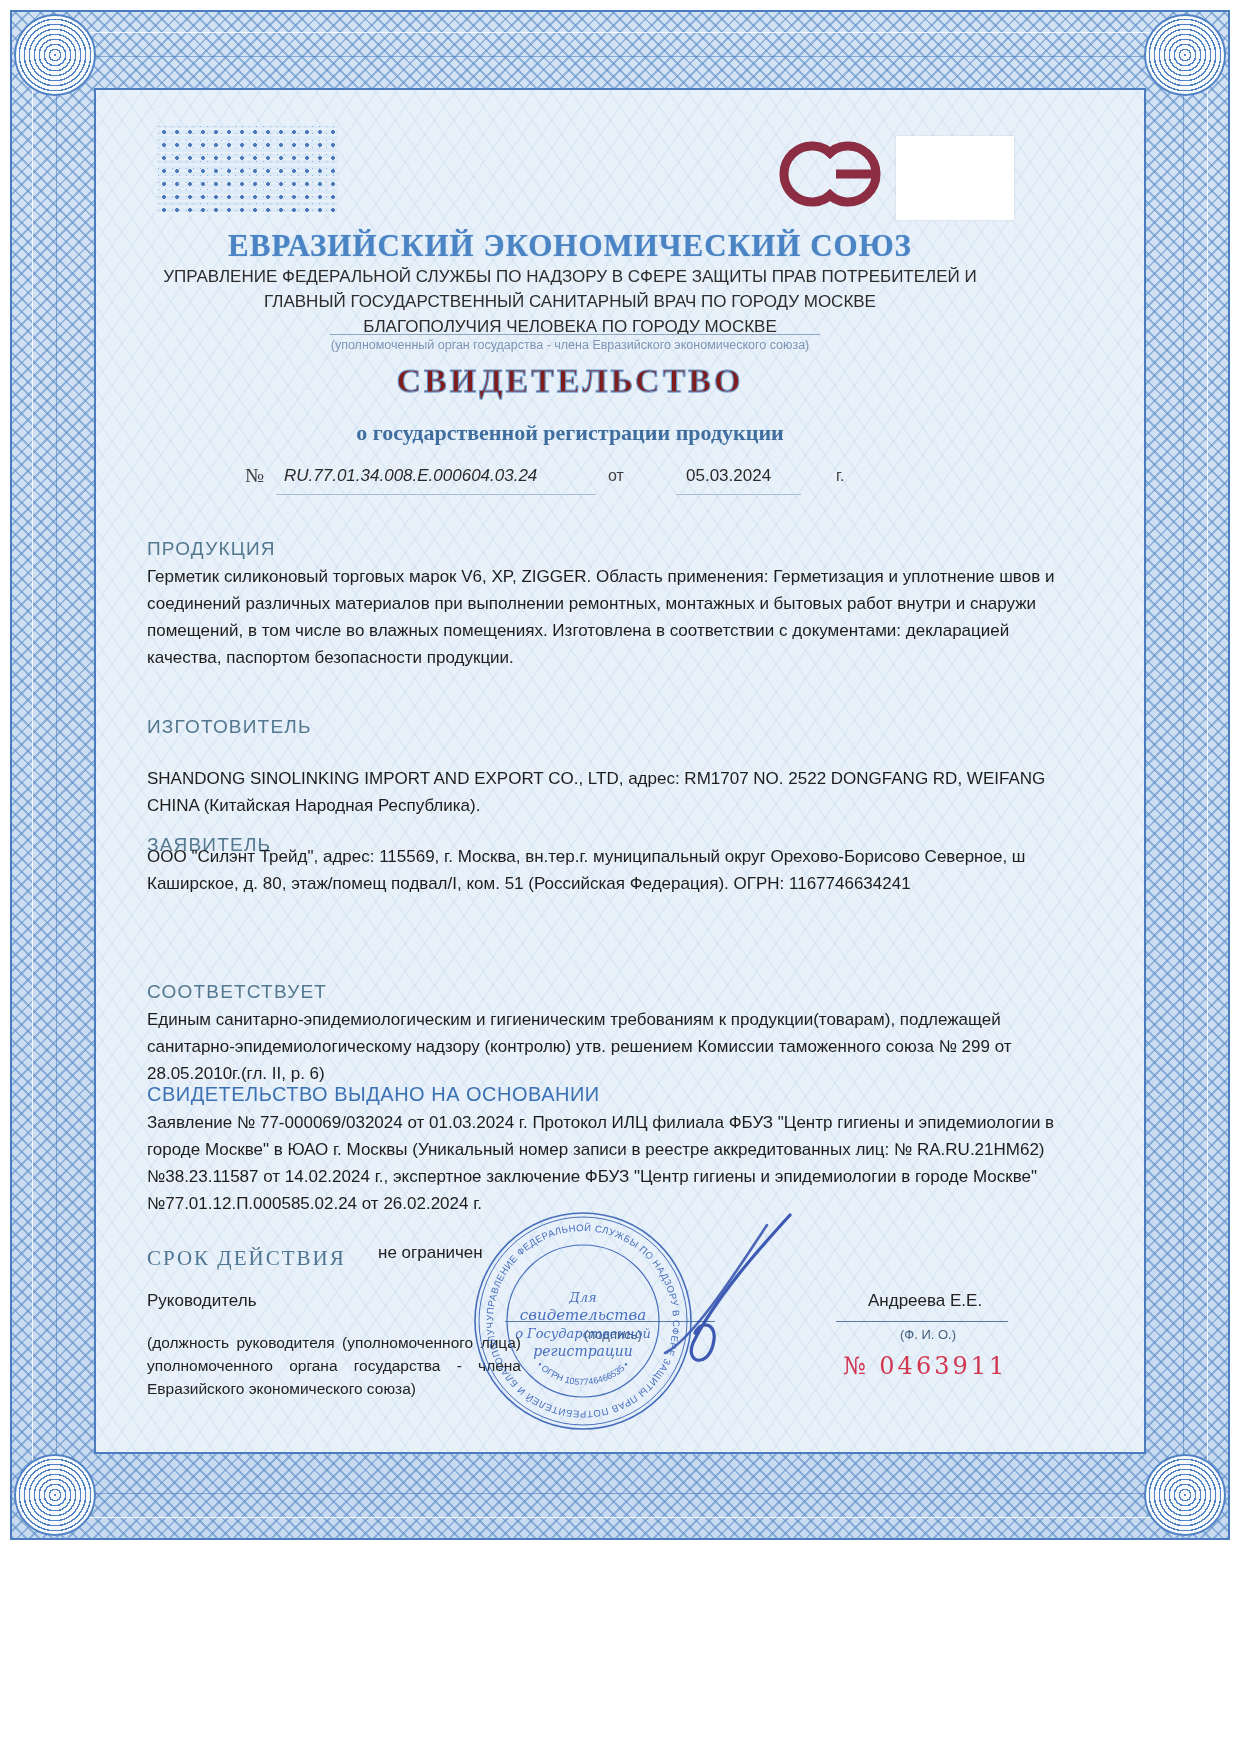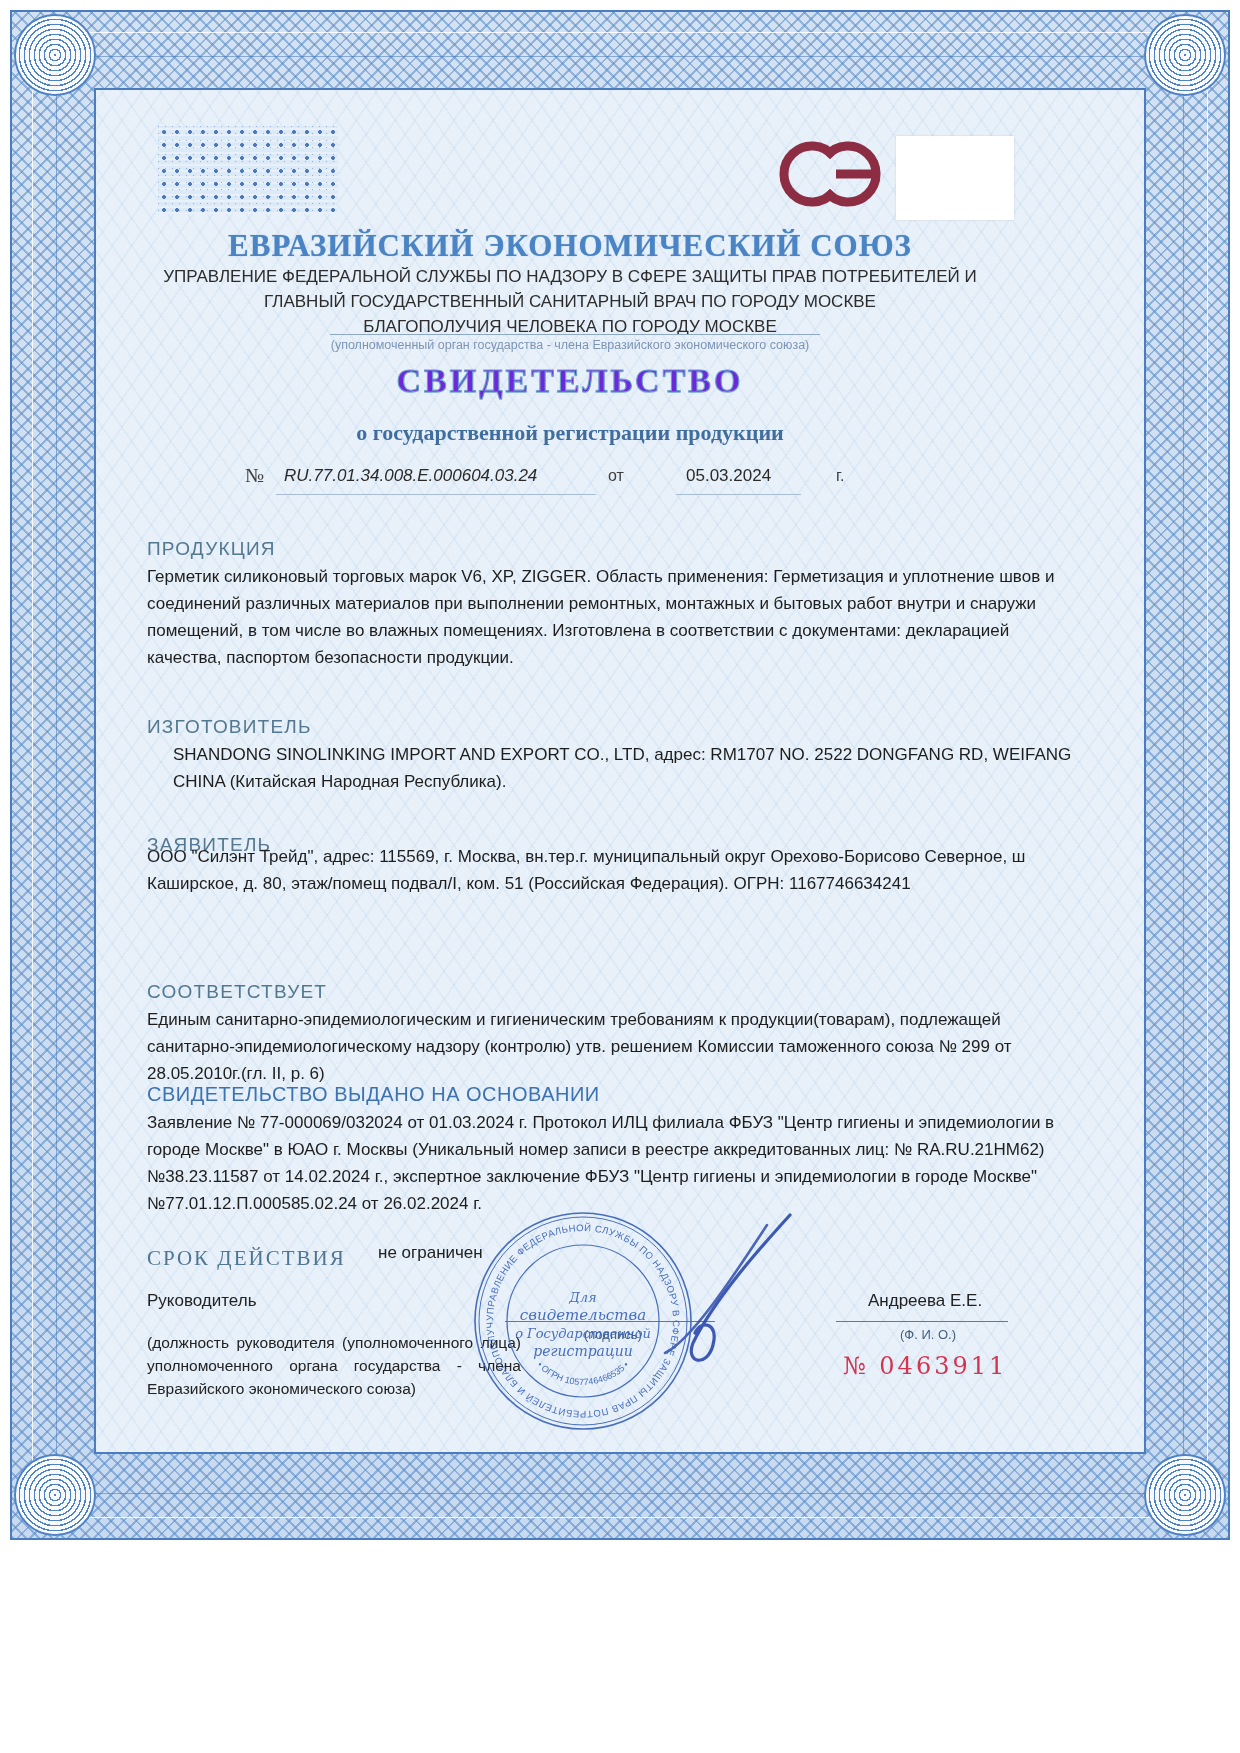--- a/index.html
+++ b/index.html
@@ -44,39 +44,39 @@
   
   .union-title{left:110px;top:228px;width:920px;text-align:center;
     font-family:"Liberation Serif",serif;font-weight:bold;font-size:31px;letter-spacing:1px;
     color:#4b84c4;text-shadow:0 0 1px rgba(75,132,196,.6);}
   .authority{left:110px;top:264px;width:920px;text-align:center;font-size:17px;line-height:25px;color:#2c2c2c;}
   .note-rule{left:330px;top:334px;width:490px;height:1px;background:#8fa8c4;}
   .authority-note{left:110px;top:338px;width:920px;text-align:center;font-size:12.5px;color:#7d94b5;}
 
   .main-title{left:110px;top:362px;width:920px;text-align:center;
     font-family:"Liberation Serif",serif;font-weight:bold;font-size:34px;letter-spacing:3px;
-    color:#6d28d9;-webkit-text-stroke:1.1px #6d9cce;text-shadow:0 1px 0 rgba(109,156,206,.4);}
+    color:#7f1d1d;-webkit-text-stroke:1.1px #6d9cce;text-shadow:0 1px 0 rgba(109,156,206,.4);}
   .sub-title{left:110px;top:420px;width:920px;text-align:center;
     font-family:"Liberation Serif",serif;font-weight:bold;font-size:22px;color:#3f6d9e;}
 
   
   .reg-no-label{left:245px;top:464px;font-family:"Liberation Serif",serif;font-size:20px;color:#3e3e3e;}
   .reg-number{left:284px;top:466px;font-size:17px;color:#2a2a2a;font-style:italic;}
   .reg-from{left:608px;top:467px;font-size:16px;color:#3e3e3e;}
   .reg-date{left:686px;top:466px;font-size:17px;color:#2a2a2a;}
   .reg-year{left:836px;top:467px;font-size:16px;color:#3e3e3e;}
   .uline{height:1px;background:#a9bdd2;}
   .ul-number{left:276px;top:494px;width:320px;}
   .ul-date{left:676px;top:494px;width:125px;}
 
   
   .sec-h{left:147px;font-size:19px;letter-spacing:1.2px;color:#53788f;}
   .sec-b{left:147px;width:915px;font-size:17px;line-height:27px;color:#1d1d1d;}
   .h1{top:538px;} .b1{top:563px;}
-  .h2{top:716px;} .b2{top:741px;margin-left:26px;}
+  .h2{top:716px;} .b2{top:765px;}
   .h3{top:818px;margin-top:16px;} .b3{top:843px;}
   .h4{top:981px;} .b4{top:1006px;}
   .h5{top:1083px;font-size:20px;color:#3c72b4;letter-spacing:.5px;} .b5{top:1109px;}
 
   
   .validity-label{left:147px;top:1246px;font-family:"Liberation Serif",serif;font-size:21px;
     letter-spacing:2px;color:#4f7592;}
   .validity-value{left:378px;top:1243px;font-size:17px;color:#222;}
   .head-label{left:147px;top:1291px;font-size:17px;color:#222;}
   .head-name{left:868px;top:1291px;font-size:17px;color:#222;}

